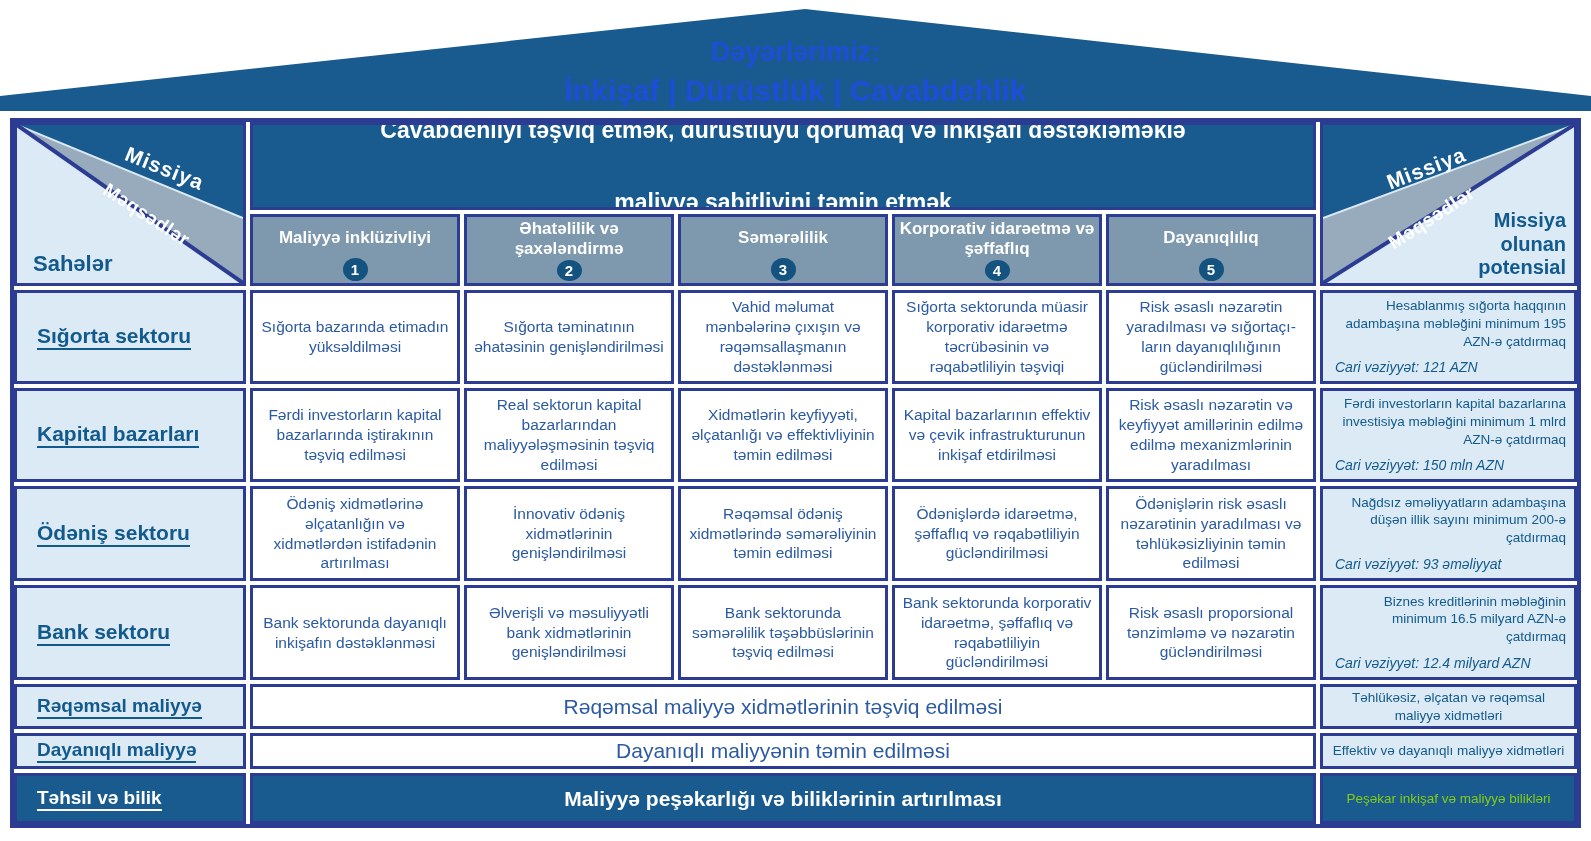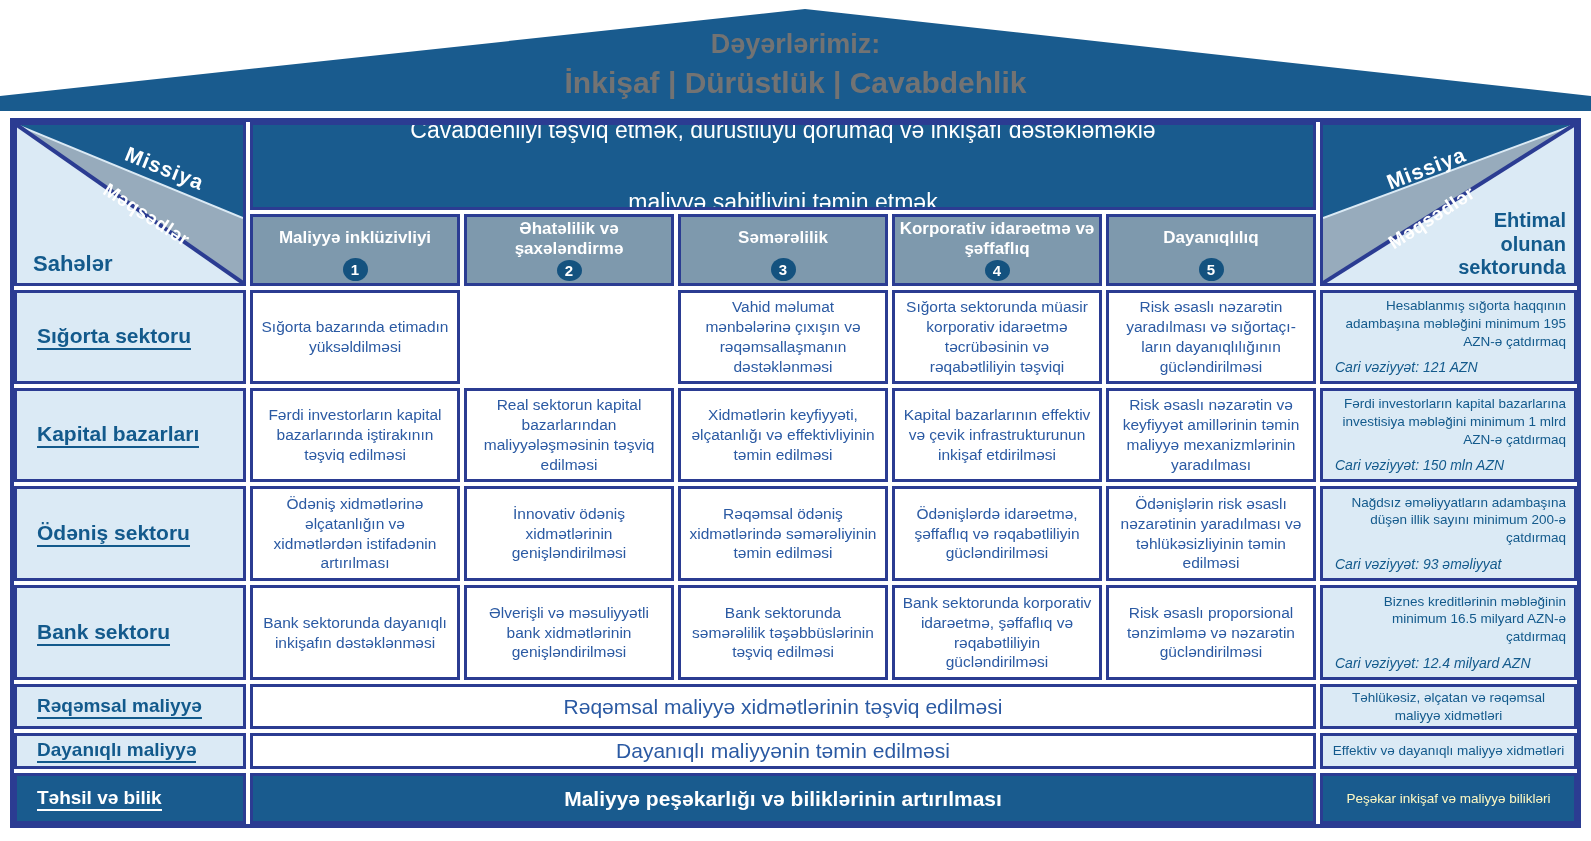--- a/index.html
+++ b/index.html
@@ -12,21 +12,21 @@
     --labeltext:#135a8c;
   }
   html,body{margin:0;padding:0;}
   body{
     width:1591px;height:841px;position:relative;background:#ffffff;
     font-family:"Liberation Sans", sans-serif;overflow:hidden;
   }
   
   .roof{position:absolute;left:0;top:0;width:1591px;height:118px;}
   .roof svg{position:absolute;inset:0;}
-  .roof-text{position:absolute;left:0;top:8px;width:100%;text-align:center;color:#737373;}
+  .roof-text{position:absolute;left:0;top:16px;width:100%;text-align:center;color:#1d4ed8;}
   .roof-l1{margin-top:22px;font-size:27px;font-weight:700;line-height:1.1;}
   .roof-l2{margin-top:6px;font-size:30px;font-weight:700;line-height:1.1;}
   
   .grid{
     position:absolute;left:10px;top:118px;width:1571px;height:710px;
     display:grid;box-sizing:border-box;background:#fff;
     border:4px solid var(--navy);gap:4px;
     grid-template-columns:232px 210px 210px 210px 210px 210px 257px;
     grid-template-rows:88px 72px 94px 94px 95px 95px 45px 36px 51px;
   }
@@ -42,21 +42,21 @@
   
   .corner svg{position:absolute;inset:0;width:100%;height:100%;}
   .svg-missiya{fill:#ffffff;font-weight:700;font-size:21px;letter-spacing:1px;}
   .svg-meqsedler{fill:#ffffff;font-weight:700;font-size:19px;letter-spacing:.5px;}
   .svg-saheler{fill:var(--labeltext);font-weight:700;font-size:22px;}
   .ehtimal{
     position:absolute;right:8px;bottom:3px;width:140px;text-align:right;
     font-size:20px;font-weight:700;color:var(--labeltext);line-height:1.18;
   }
   
-  .mission-cell{flex-direction:column;color:#fff;font-size:23px;line-height:1.5;font-weight:400;gap:38px;}
+  .mission-cell{flex-direction:column;color:#fff;font-size:23px;line-height:1.5;font-weight:700;gap:38px;}
   .goal-cell{flex-direction:column;justify-content:center;color:#fff;font-weight:700;font-size:17px;line-height:1.15;padding:2px;}
   .goal-label{height:40px;display:flex;align-items:center;justify-content:center;}
   .num-badge{
     width:25px;height:25px;border-radius:50%;background:#14527f;color:#fff;
     font-size:15px;font-weight:700;display:flex;align-items:center;justify-content:center;margin-top:2px;
   }
   
   .sector-label{justify-content:flex-start;padding-left:20px;text-align:left;
     font-weight:700;font-size:21px;color:var(--labeltext);}
   .sector-label .ul, .dark-label .ul{border-bottom:2.5px solid currentColor;padding-bottom:0;display:inline-block;}
@@ -66,21 +66,21 @@
   .body-cell{font-size:15.5px;color:var(--celltext);line-height:1.28;padding:4px 7px;}
   .pot-cell{
     flex-direction:column;align-items:stretch;justify-content:center;
     color:var(--labeltext);font-size:13.5px;line-height:1.32;
     padding:4px 8px 4px 12px;text-align:right;
   }
   .pot-current{text-align:left;font-style:italic;margin-top:8px;font-size:14px;}
   .span-cell{font-size:21px;color:var(--celltext);}
   .span-dark{font-size:21px;color:#ffffff;font-weight:700;}
   .mini-pot{font-size:13.5px;color:var(--labeltext);line-height:1.3;padding:2px 6px;}
-  .mini-pot-dark{font-size:13.5px;color:#fef9c3;line-height:1.3;padding:2px 6px;}
+  .mini-pot-dark{font-size:13.5px;color:#84cc16;line-height:1.3;padding:2px 6px;}
 </style>
 </head>
 <body>
 
 <div class="roof">
   <svg viewBox="0 0 1591 118" preserveAspectRatio="none">
     <polygon points="0,96 805,9 1591,96 1591,111 0,111" fill="#195b8e"></polygon>
   </svg>
   <div class="roof-text">
     <div class="roof-l1">Dəyərlərimiz:</div>
@@ -109,21 +109,21 @@
 
   <div class="cell corner fill-light" style="grid-column:7;grid-row:1 / span 2;">
     <svg viewBox="0 0 251 158" preserveAspectRatio="none">
       <polygon points="0,0 251,0 0,93" fill="#195b8e"></polygon>
       <polygon points="0,93 251,0 0,158" fill="#97abbc"></polygon>
       <line x1="251" y1="0" x2="0" y2="93" stroke="#dbeaf5" stroke-width="2"></line>
       <line x1="251" y1="0" x2="0" y2="158" stroke="#2b3c92" stroke-width="4"></line>
       <text class="svg-missiya" x="106" y="50" text-anchor="middle" transform="rotate(-21 106 50)">Missiya</text>
       <text class="svg-meqsedler" x="112" y="98" text-anchor="middle" transform="rotate(-33 112 98)">Məqsədlər</text>
     </svg>
-    <div class="ehtimal">Ehtimal olunan sektorunda</div>
+    <div class="ehtimal">Missiya olunan potensial</div>
   </div>
 
   <div class="cell goal-cell fill-gray" style="grid-column:2;grid-row:2;">
     <div class="goal-label">Maliyyə inklüzivliyi</div>
     <div class="num-badge">1</div>
   </div>
   <div class="cell goal-cell fill-gray" style="grid-column:3;grid-row:2;">
     <div class="goal-label">Əhatəlilik və şaxələndirmə</div>
     <div class="num-badge">2</div>
   </div>
@@ -137,36 +137,37 @@
   </div>
   <div class="cell goal-cell fill-gray" style="grid-column:6;grid-row:2;text-align:right;">
     <div class="goal-label">Dayanıqlılıq</div>
     <div class="num-badge">5</div>
   </div>
 
   <div class="cell sector-label fill-light" style="grid-column:1;grid-row:3;">
     <span class="ul">Sığorta sektoru</span>
   </div>
   <div class="cell body-cell fill-white" style="grid-column:2;grid-row:3;">Sığorta bazarında etimadın yüksəldilməsi</div>
+  <div class="cell body-cell fill-white" style="grid-column:3;grid-row:3;">Sığorta təminatının əhatəsinin genişləndirilməsi</div>
   <div class="cell body-cell fill-white" style="grid-column:4;grid-row:3;">Vahid məlumat mənbələrinə çıxışın və rəqəmsallaşmanın dəstəklənməsi</div>
   <div class="cell body-cell fill-white" style="grid-column:6;grid-row:3;">Risk əsaslı nəzarətin yaradılması və sığortaçı-ların dayanıqlılığının gücləndirilməsi</div>
   <div class="cell body-cell fill-white" style="grid-column:5;grid-row:3;">Sığorta sektorunda müasir korporativ idarəetmə təcrübəsinin və rəqabətliliyin təşviqi</div>
   <div class="cell pot-cell fill-light" style="grid-column:7;grid-row:3;">
     <div>Hesablanmış sığorta haqqının adambaşına məbləğini minimum 195 AZN-ə çatdırmaq</div>
     <div class="pot-current">Cari vəziyyət: 121 AZN</div>
   </div>
 
   <div class="cell sector-label fill-light" style="grid-column:1;grid-row:4;">
     <span class="ul">Kapital bazarları</span>
   </div>
   <div class="cell body-cell fill-white" style="grid-column:2;grid-row:4;">Fərdi investorların kapital bazarlarında iştirakının təşviq edilməsi</div>
   <div class="cell body-cell fill-white" style="grid-column:3;grid-row:4;">Real sektorun kapital bazarlarından maliyyələşməsinin təşviq edilməsi</div>
   <div class="cell body-cell fill-white" style="grid-column:4;grid-row:4;">Xidmətlərin keyfiyyəti, əlçatanlığı və effektivliyinin təmin edilməsi</div>
   <div class="cell body-cell fill-white" style="grid-column:5;grid-row:4;">Kapital bazarlarının effektiv və çevik infrastrukturunun inkişaf etdirilməsi</div>
-  <div class="cell body-cell fill-white" style="grid-column:6;grid-row:4;">Risk əsaslı nəzarətin və keyfiyyət amillərinin təmin maliyyə mexanizmlərinin yaradılması</div>
+  <div class="cell body-cell fill-white" style="grid-column:6;grid-row:4;">Risk əsaslı nəzarətin və keyfiyyət amillərinin edilmə edilmə mexanizmlərinin yaradılması</div>
   <div class="cell pot-cell fill-light" style="grid-column:7;grid-row:4;">
     <div>Fərdi investorların kapital bazarlarına investisiya məbləğini minimum 1 mlrd AZN-ə çatdırmaq</div>
     <div class="pot-current">Cari vəziyyət: 150 mln AZN</div>
   </div>
 
   <div class="cell sector-label fill-light" style="grid-column:1;grid-row:5;">
     <span class="ul">Ödəniş sektoru</span>
   </div>
   <div class="cell body-cell fill-white" style="grid-column:2;grid-row:5;">Ödəniş xidmətlərinə əlçatanlığın və xidmətlərdən istifadənin artırılması</div>
   <div class="cell body-cell fill-white" style="grid-column:3;grid-row:5;">İnnovativ ödəniş xidmətlərinin genişləndirilməsi</div>

